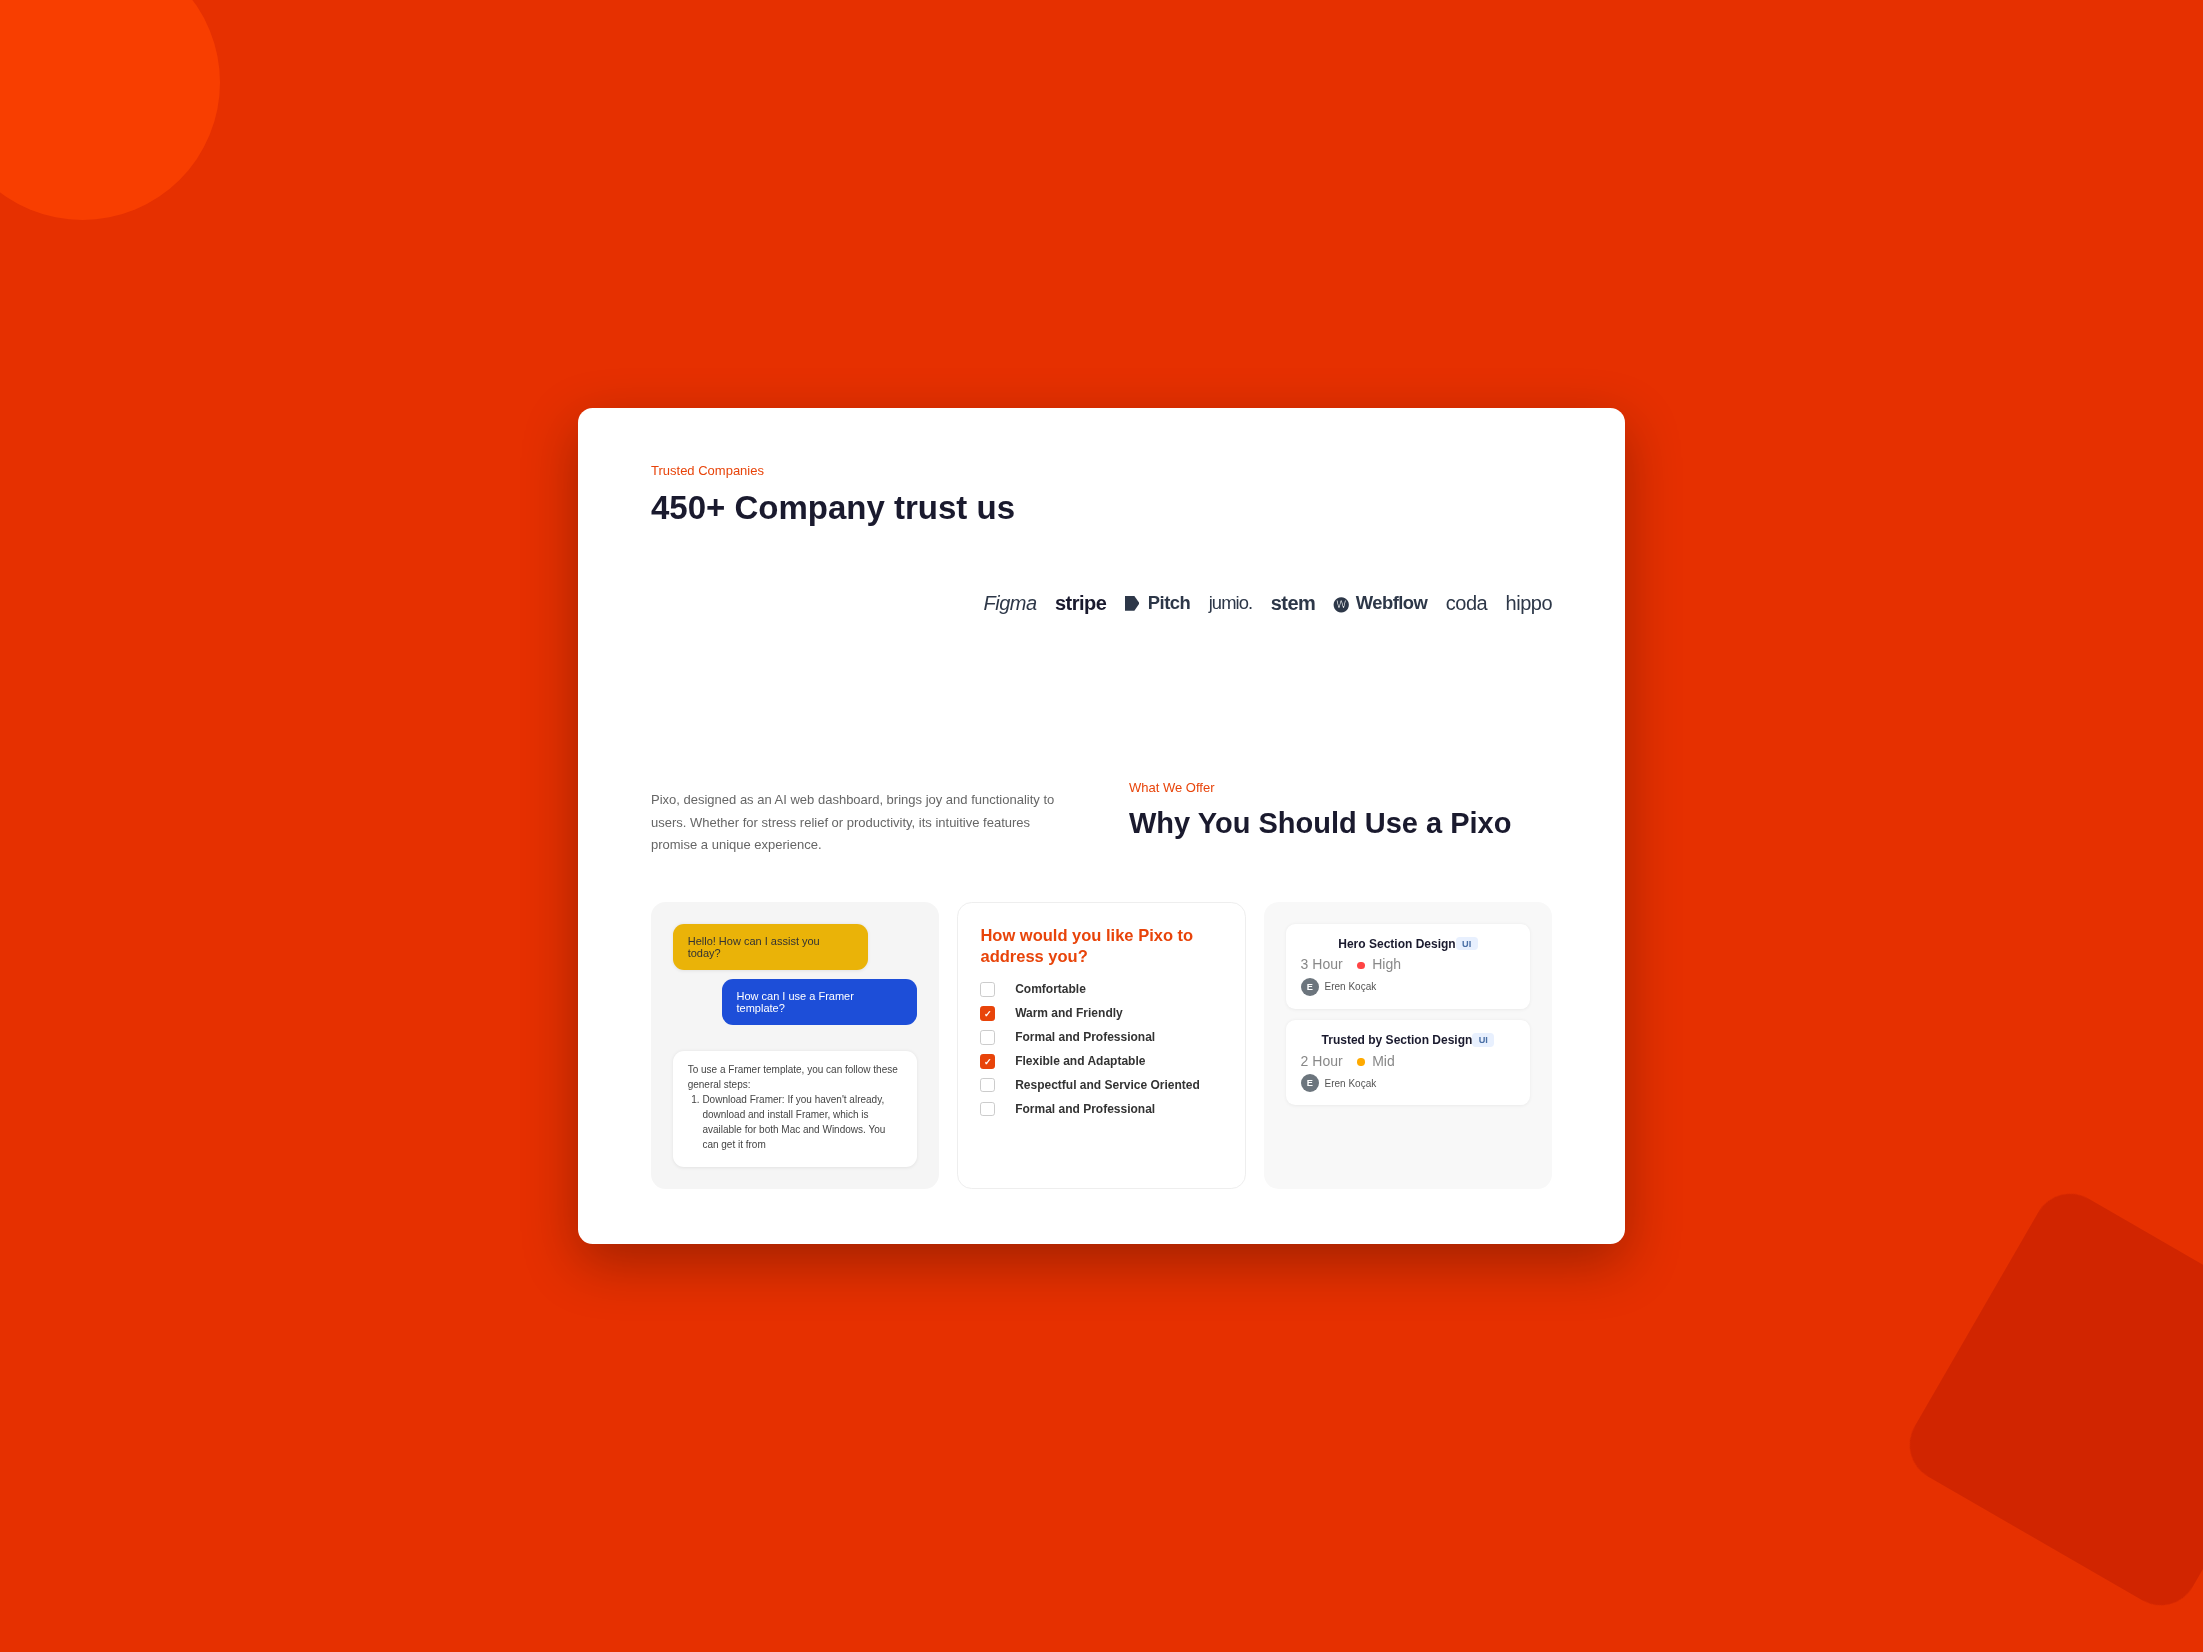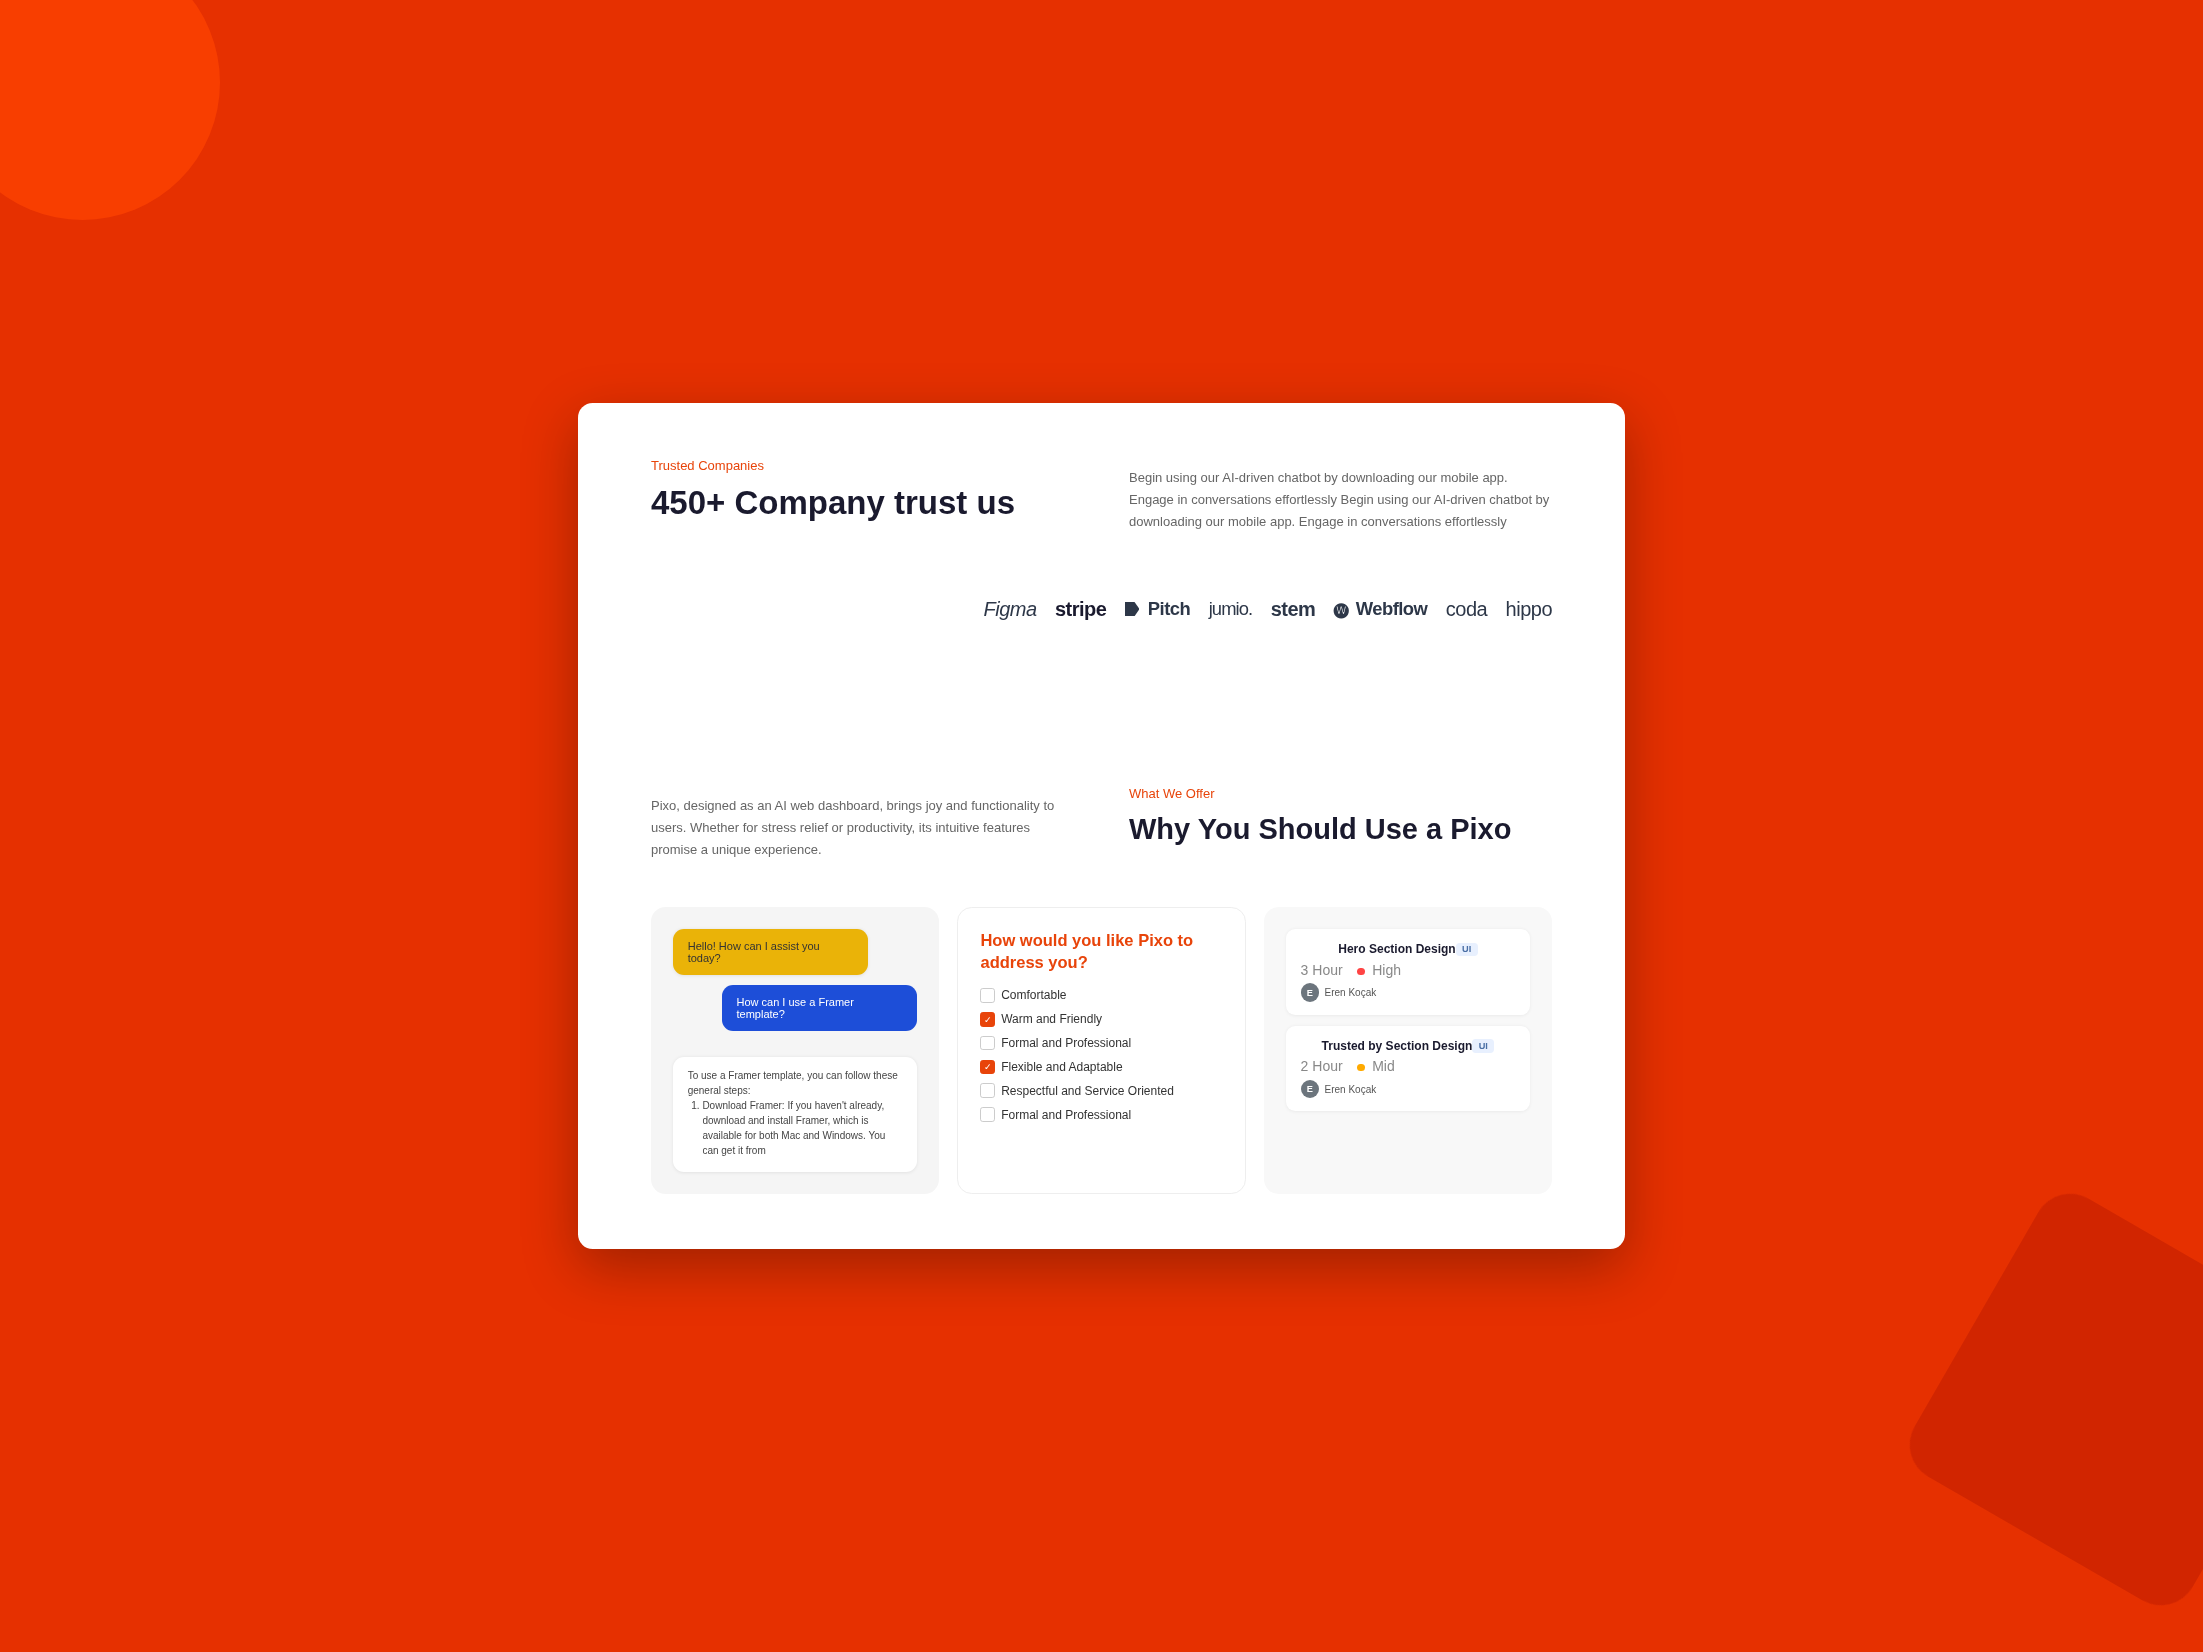--- a/index.html
+++ b/index.html
@@ -214,25 +214,26 @@
     .form-question {
       font-size: 16.5px;
       font-weight: 600;
       color: #e8440a;
       margin-bottom: 14.7px;
       line-height: 1.3;
     }
 
     .form-option {
       display: flex;
-      align-items: center;
-      gap: 6px;
+      align-items: flex-start;
+      gap: 20px;
       margin-bottom: 9.2px;
       font-size: 12px;
       color: #333;
+      font-weight: bold;
     }
 
     .checkbox {
       width: 14.7px;
       height: 14.7px;
       border: 1.8px solid #ccc;
       border-radius: 2.8px;
       display: flex;
       align-items: center;
       justify-content: center;
@@ -325,23 +326,20 @@
 </head>
 <body>
 
 <div class="page-container">
 
   <div class="trusted-section">
     <div class="trusted-layout">
       <div>
         <div class="section-eyebrow">Trusted Companies</div>
         <h2 class="section-title">450+ Company trust us</h2>
-      </div>
-      <div>
-        <p class="trusted-description">Begin using our AI-driven chatbot by downloading our mobile app. Engage in conversations effortlessly Begin using our AI-driven chatbot by downloading our mobile app. Engage in conversations effortlessly</p>
       </div>
     </div>
 
     <div class="logos-row">
       <span class="logo-item logo-figma">Figma</span>
       <span class="logo-item logo-stripe">stripe</span>
       <span class="logo-item logo-pitch">
         <span style="display:inline-block;width:14.7px;height:14.7px;background:#2d3748;clip-path:polygon(0 0,65% 0,100% 50%,65% 100%,0 100%);margin-right:4.6px;"></span>
         Pitch
       </span>

